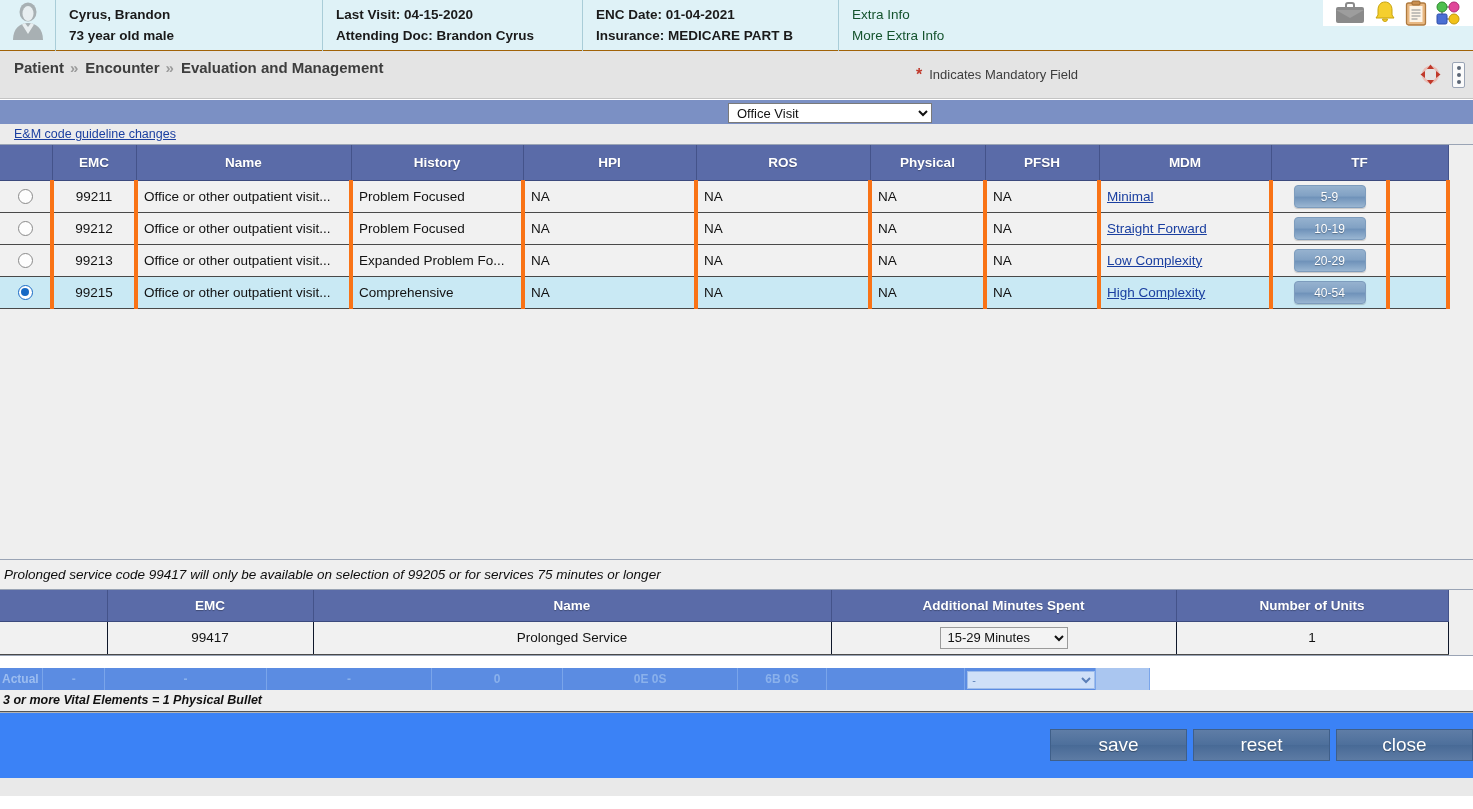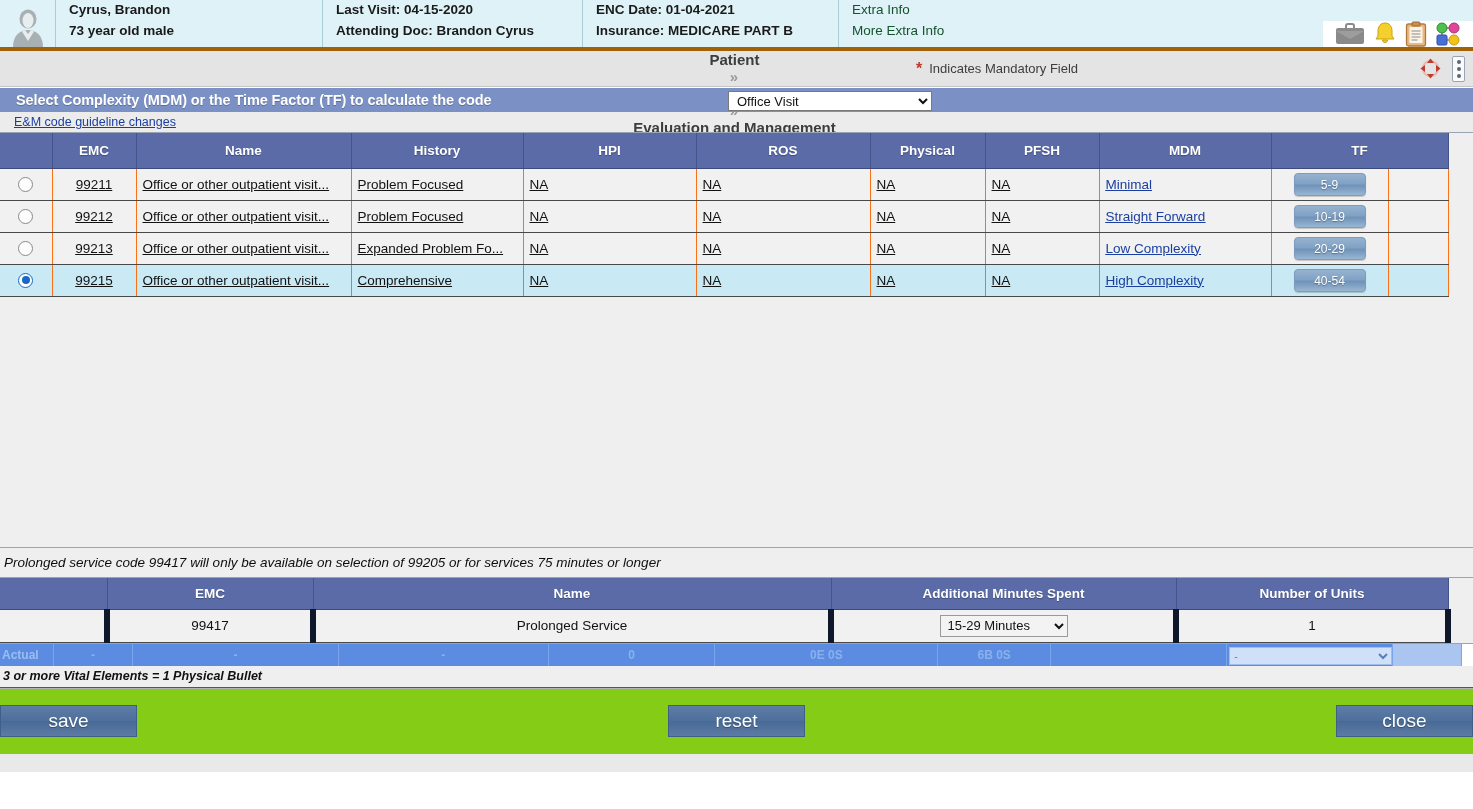--- a/index.html
+++ b/index.html
@@ -7,24 +7,24 @@
     margin: 0; padding: 0;
     width: 1473px; height: 809px;
     background: #ffffff;
     font-family: "Liberation Sans", sans-serif;
     overflow: hidden;
   }
 
   
   .patient-banner {
     display: flex;
-    align-items: flex-end;
+    align-items: flex-start;
     height: 51px;
     background: #dff2f7;
-    border-bottom: 4px solid #a16207;
+    border-bottom: 1px solid #a16207;
   }
   .avatar-cell {
     width: 55px;
     display: flex; align-items: center; justify-content: center;
     background: #dff2f7;
     flex: 0 0 55px;
   }
   .avatar-svg { display:block; }
   .pb-col {
     border-left: 1px solid #a9cdd8;
@@ -47,27 +47,26 @@
   .pb-icons {
     flex: 0 0 150px;
     display: flex; align-items: center; justify-content: space-around;
     padding: 0 8px;
     background: #ffffff;
   }
   .pb-icons .ic { cursor: pointer; line-height: 0; }
 
   
   .crumb-bar {
-    height: 36px;
+    height: 48px;
     background: #e4e4e4;
     border-bottom: 1px solid #c4c4c4;
     display: flex; align-items: center;
     padding: 0 12px 15px 14px;
     position: relative;
-    flex-direction: column;
   }
   .crumb {
     font-size: 15px; font-weight: bold; color: #3d3d3d;
     margin-right: 6px;
   }
   .crumb.link { cursor: pointer; }
   .crumb-sep { color: #9b9b9b; font-size: 15px; font-weight: bold; margin-right: 7px; }
   .crumb.current { color:#3d3d3d; }
   .mandatory {
     position: absolute; left: 916px; top: 50%; transform: translateY(-50%);
@@ -133,26 +132,26 @@
     color: #ffffff;
     font-size: 13.5px; font-weight: bold;
     height: 35px;
     border-right: 1px solid #44538a;
     border-bottom: 1px solid #3c4a7d;
     text-shadow: 0 1px 1px rgba(0,0,0,.3);
   }
   table.emc td {
     height: 32px;
     background: #f1f1f1;
-    border-right: 1px solid #f97316;
+    border-right: 4px solid #f97316;
     border-bottom: 1px solid #494949;
     font-size: 13.5px;
     color: #121212;
     padding: 0 6px;
-    overflow: hidden; white-space: nowrap; text-overflow: ellipsis; text-decoration: underline;
+    overflow: hidden; white-space: nowrap; text-overflow: ellipsis;
   }
   table.emc tr.selected td { background: #c9e9f4; }
   td.c-radio { text-align:center; padding:0; }
   td.c-emc { text-align:center; }
   td.c-tf { text-align:center; padding:0; background:#f1f1f1;}
   tr.selected td.c-tf { background:#c9e9f4; }
   td.c-tail { border-right:none; }
 
   .radio {
     width: 15px; height: 15px; border-radius: 50%;
@@ -193,33 +192,33 @@
   
   .pro-wrap { background:#efefef; border-bottom:1px solid #9aa4b5;}
   table.pro { border-collapse: collapse; width: 1448px; table-layout: fixed; }
   table.pro th {
     background: #5a6ba8; color:#fff; font-size:13.5px; font-weight:bold;
     height: 31px; border-right:1px solid #44538a; border-bottom:1px solid #3c4a7d;
     text-shadow: 0 1px 1px rgba(0,0,0,.3);
   }
   table.pro td {
     height: 33px; background:#f1f1f1; text-align:center;
-    border-right:6px solid #0f172a; border-bottom:1px solid #494949;
+    border-right:1px solid #0f172a; border-bottom:1px solid #494949;
     font-size:13.5px; color:#121212;
   }
   .mins-select {
     font-family:"Liberation Sans", sans-serif; font-size:13px;
     height: 22px; width: 128px; padding: 0 3px;
     border:1px solid #9a9a9a; background:#f3f3f3; color:#111;
   }
 
   
   .actual-row {
     display:flex; align-items:stretch; height: 22px;
-    background:#5b8ce2; width: 1462px;
+    background:#5b8ce2; width: 1150px; margin-top: 12px;
   }
   .actual-row .cell {
     border-right:1px solid #7aa5ea;
     display:flex; align-items:center; justify-content:center;
     font-size:12px; color:#8ab1ec; font-weight:bold; overflow:hidden;
     white-space:nowrap;
   }
   .actual-row .cell.lead { color:#9cbdf0; justify-content:flex-start; padding-left:2px; font-style:normal;}
   .actual-sel {
     width: 163px; height: 18px; margin: 2px 0 0 2px;
@@ -229,22 +228,22 @@
   .actual-last { width: 70px; background:#aac6f0; border-right:none; }
 
   .vital-note {
     height: 22px; background:#efefef; display:flex; align-items:center;
     padding-left: 3px; font-size:12.5px; font-style:italic; font-weight:bold;
     color:#111; border-bottom:1px solid #555;
   }
 
   
   .footer {
-    height: 66px; background:#84cc16;
-    display:flex; align-items:center; justify-content:space-between; gap: 6px;
+    height: 66px; background:#3b82f6;
+    display:flex; align-items:center; justify-content:flex-end; gap: 6px;
     border-top: 1px solid #b4b4b4;
   }
   .fbtn {
     width: 137px; height: 32px;
     background: linear-gradient(to bottom, #5f7da6 0%, #4d6f9b 50%, #486a96 51%, #5d7ba4 100%);
     border: 1px solid #3f5f89;
     color: #ffffff; font-size: 19px;
     text-align:center; line-height: 30px;
     cursor: pointer;
     text-shadow: 0 1px 1px rgba(0,0,0,.35);
@@ -352,21 +351,20 @@
     </span>
     <span class="kebab">
         <i></i>
         <i></i>
         <i></i>
       </span>
   </span>
 </div>
 
 <div class="title-bar">
-  <span class="tb-text">Select Complexity (MDM) or the Time Factor (TF) to calculate the code</span>
   <select class="enc-select"><option value="Office Visit">Office Visit</option></select>
 </div>
 
 <div class="guide-row">
   <span class="guide-link">E&amp;M code guideline changes</span>
 </div>
 
 <div class="table-wrap">
   <table class="emc">
     <colgroup>

